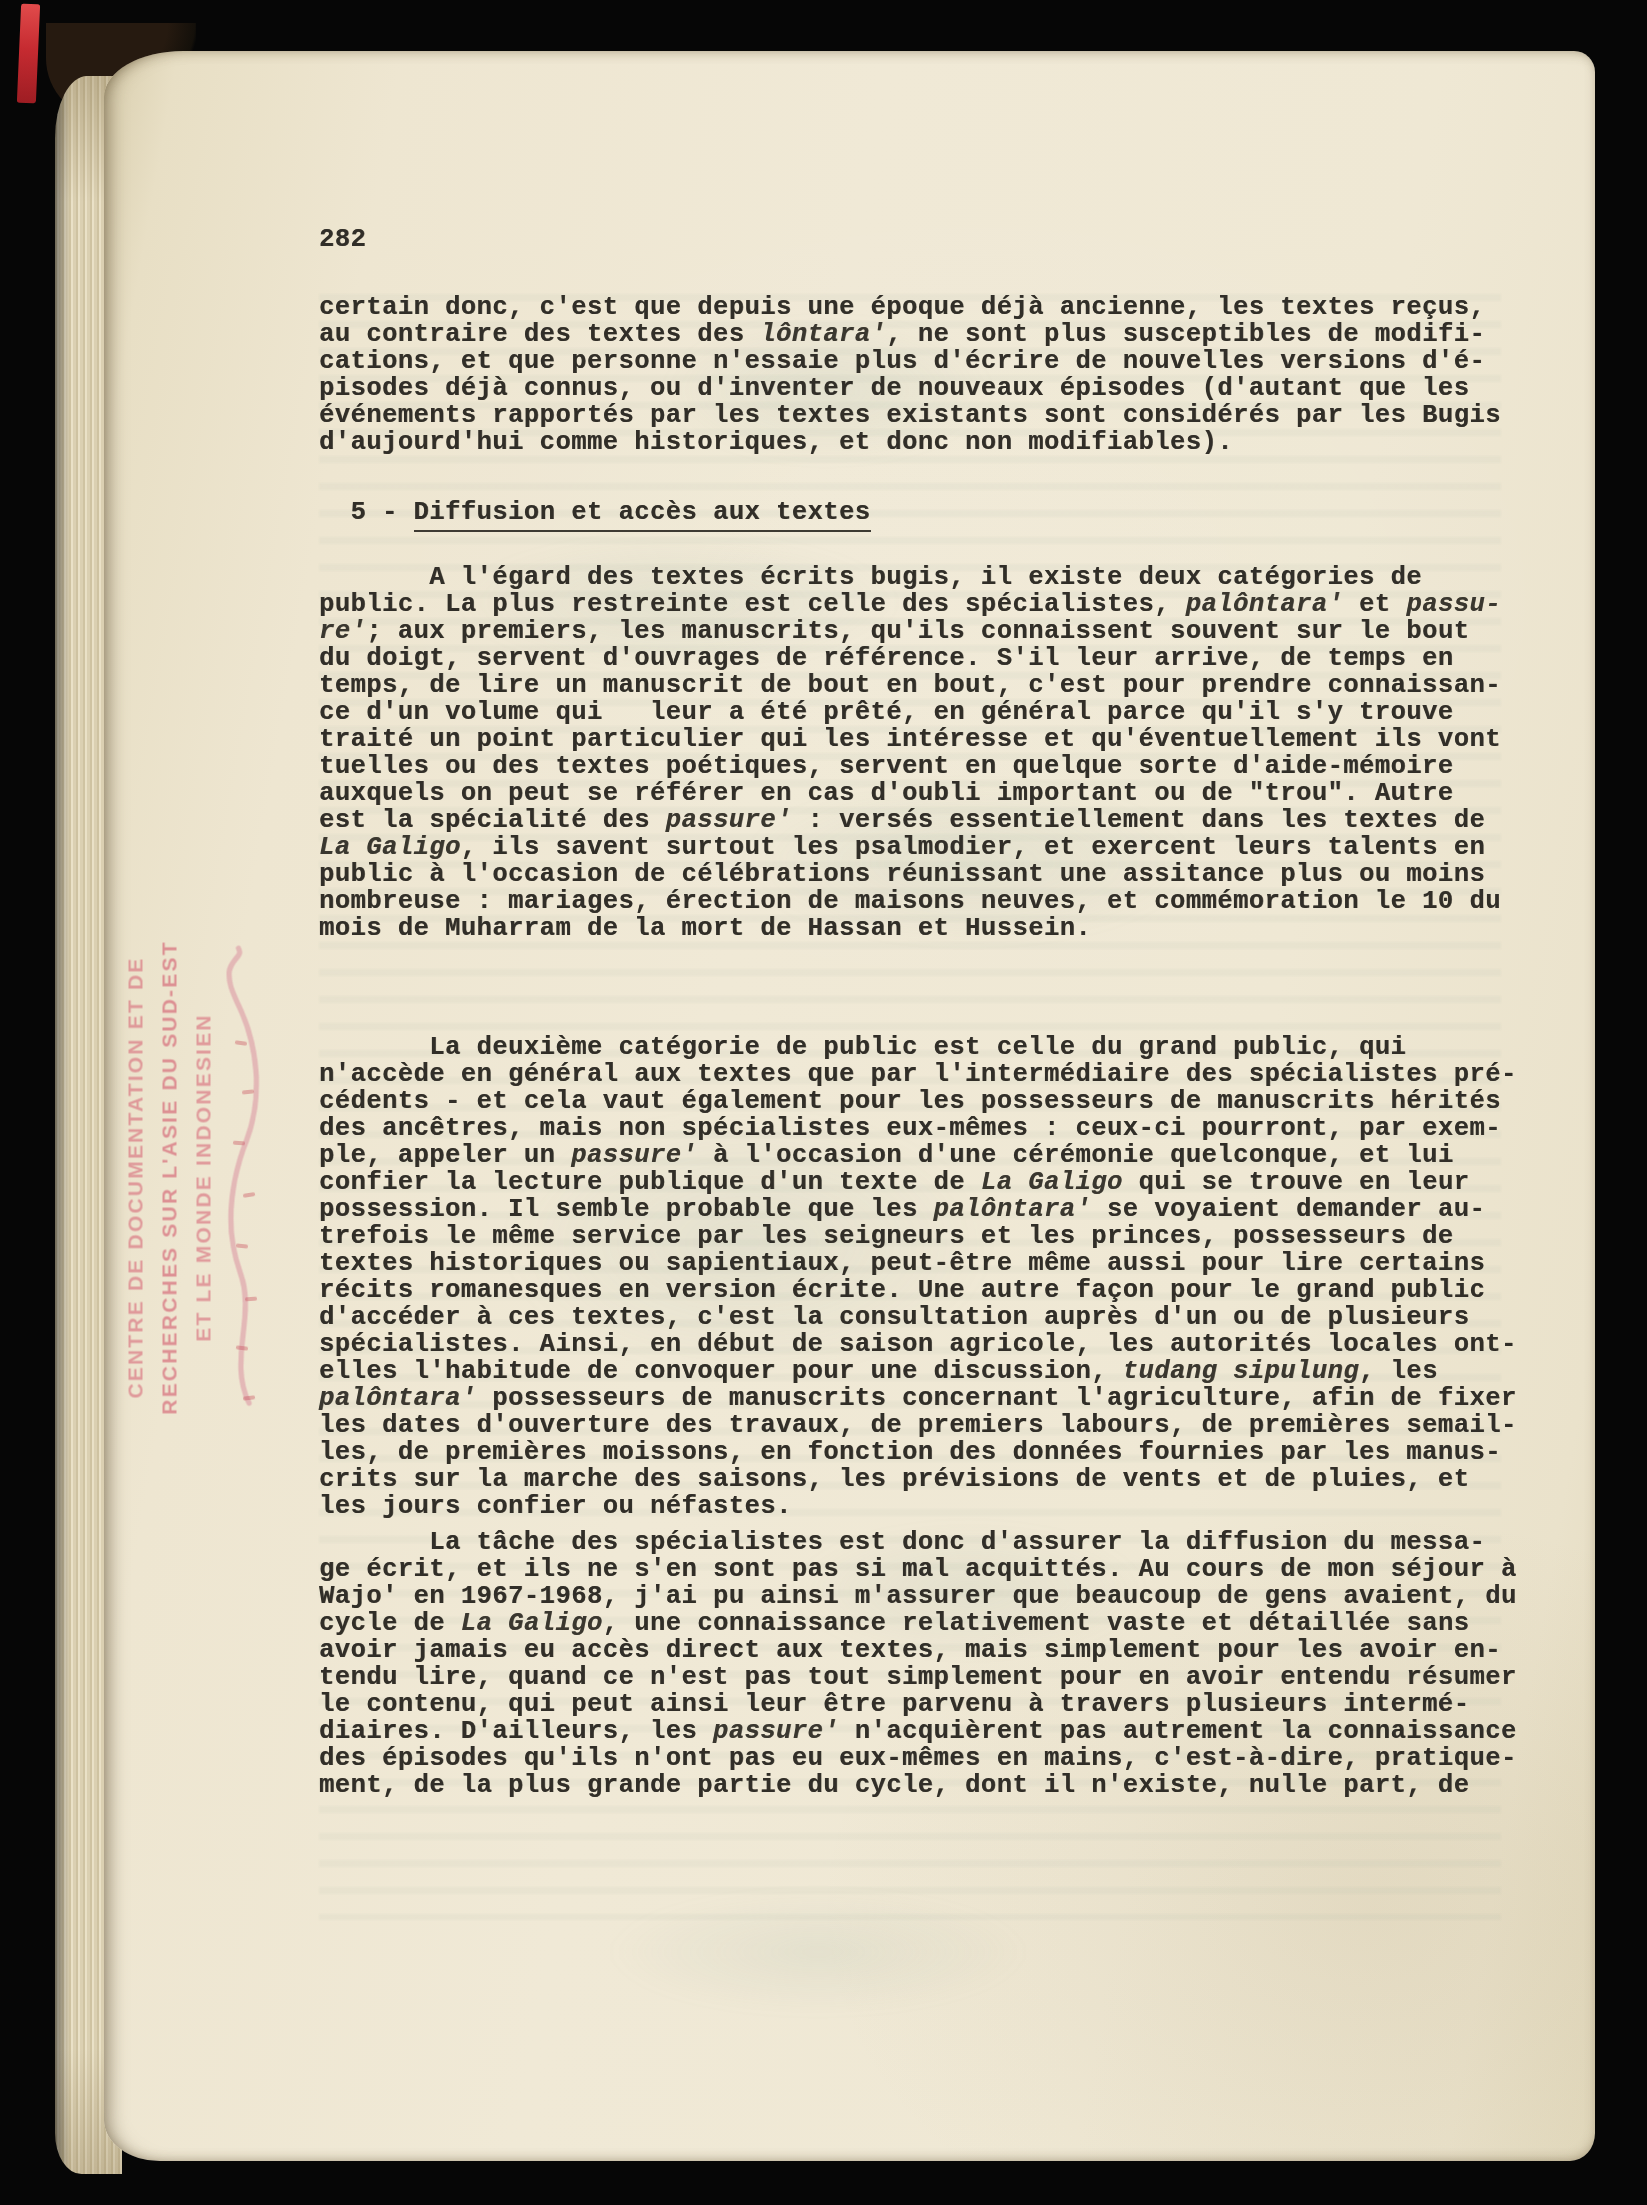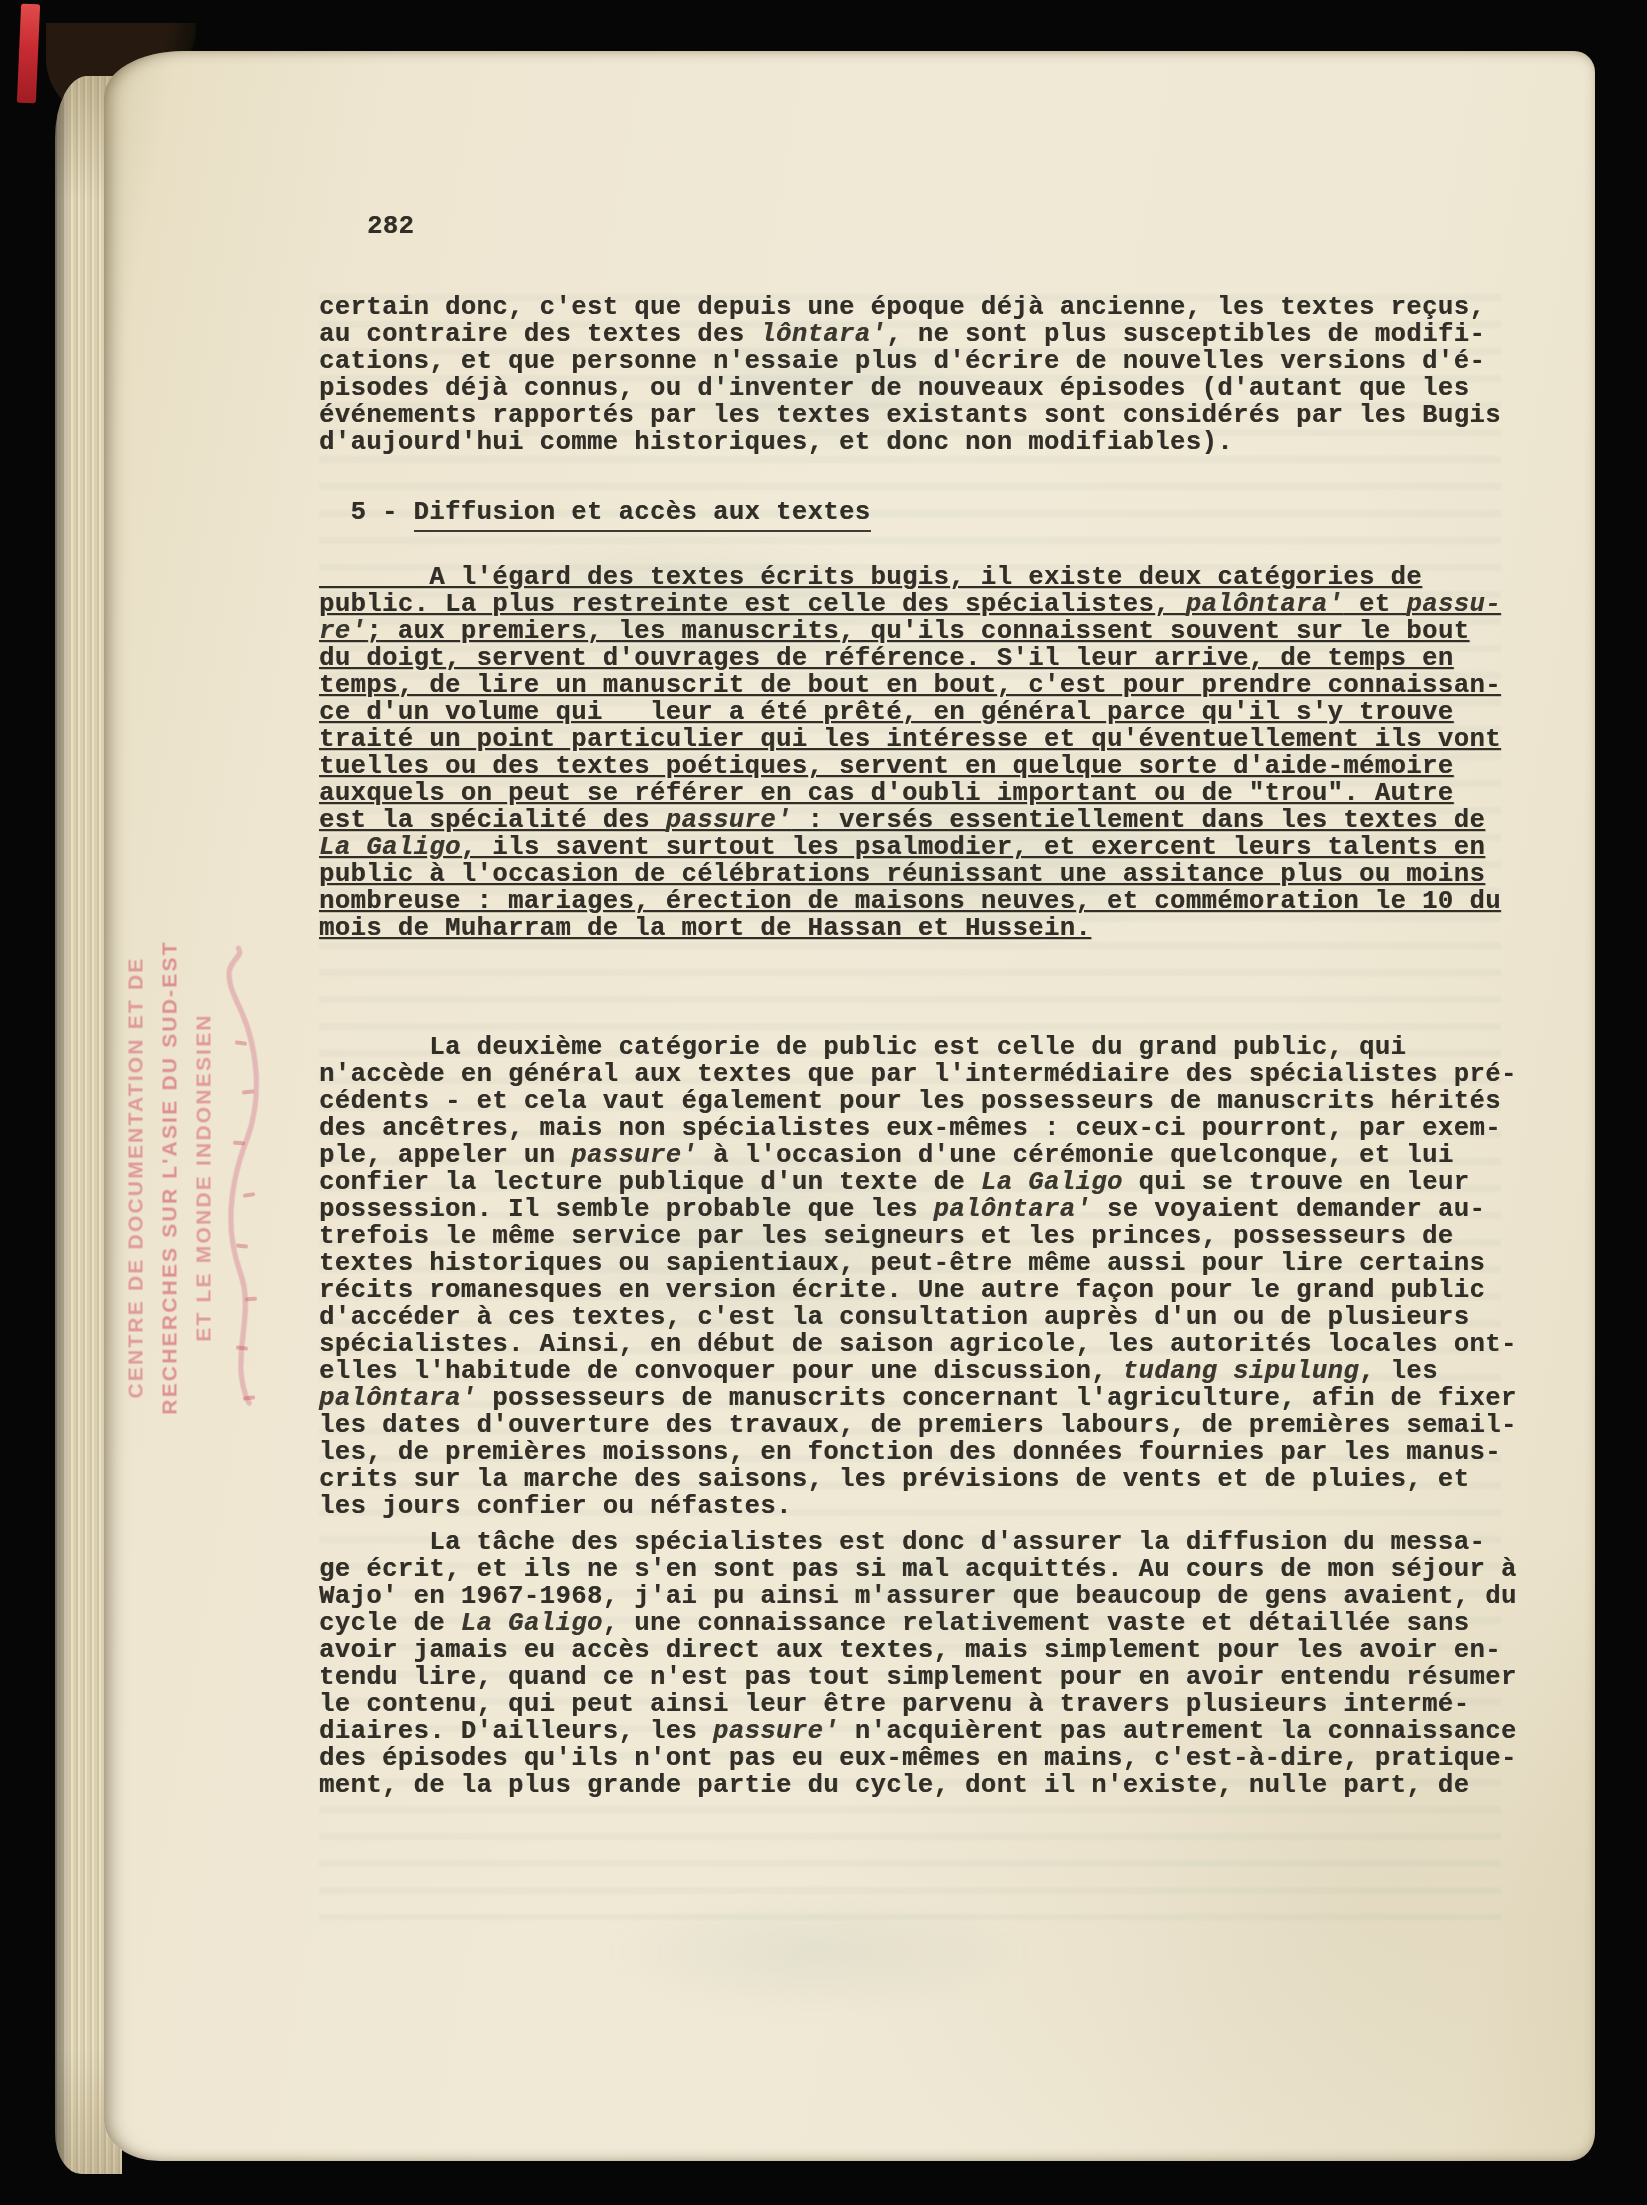--- a/index.html
+++ b/index.html
@@ -51,21 +51,21 @@
     background:radial-gradient(closest-side, rgba(148,170,155,0.13), rgba(148,170,155,0) 72%);}
   
   .tw{
     position:absolute;left:215px;
     font-size:25.6px;font-weight:700;letter-spacing:0.4px;
     color:#312e28;
     text-shadow:0.4px 0.4px 0.5px rgba(52,48,40,0.6);
   }
   .line{white-space:pre;height:27px;line-height:27px;}
   .line i{font-style:italic;font-weight:600;color:#3a372f;}
-  .page-number{top:161px;margin-left:48px;}
+  .page-number{top:174px;}
   .heading{top:448px;white-space:pre;line-height:27px;}
   .heading .u{border-bottom:2.6px solid rgba(47,43,37,0.92);padding-bottom:2.6px;}
   
   .stamp{
     position:absolute;left:-197px;top:1047px;width:582px;height:159px;
     transform:rotate(-90deg);
     font-family:"Liberation Sans", sans-serif;
     text-align:center;
     filter:blur(0.4px);
   }
@@ -120,21 +120,21 @@
       <div class="line"><span>certain donc, c'est que depuis une époque déjà ancienne, les textes reçus,</span></div>
       <div class="line"><span>au contraire des textes des </span><i>lôntara'</i><span>, ne sont plus susceptibles de modifi-</span></div>
       <div class="line"><span>cations, et que personne n'essaie plus d'écrire de nouvelles versions d'é-</span></div>
       <div class="line"><span>pisodes déjà connus, ou d'inventer de nouveaux épisodes (d'autant que les</span></div>
       <div class="line"><span>événements rapportés par les textes existants sont considérés par les Bugis</span></div>
       <div class="line"><span>d'aujourd'hui comme historiques, et donc non modifiables).</span></div>
     </div>
 
   <div class="tw heading"><span>  5 - </span><span class="u">Diffusion et accès aux textes</span></div>
 
-  <div class="tw para" style="top:513px;text-decoration:underline;">
+  <div class="tw para" style="top:513px;">
       <div class="line"><span>       A l'égard des textes écrits bugis, il existe deux catégories de</span></div>
       <div class="line"><span>public. La plus restreinte est celle des spécialistes, </span><i>palôntara'</i><span> et </span><i>passu-</i></div>
       <div class="line"><i>re'</i><span>; aux premiers, les manuscrits, qu'ils connaissent souvent sur le bout</span></div>
       <div class="line"><span>du doigt, servent d'ouvrages de référence. S'il leur arrive, de temps en</span></div>
       <div class="line"><span>temps, de lire un manuscrit de bout en bout, c'est pour prendre connaissan-</span></div>
       <div class="line"><span>ce d'un volume qui   leur a été prêté, en général parce qu'il s'y trouve</span></div>
       <div class="line"><span>traité un point particulier qui les intéresse et qu'éventuellement ils vont</span></div>
       <div class="line"><span>tuelles ou des textes poétiques, servent en quelque sorte d'aide-mémoire</span></div>
       <div class="line"><span>auxquels on peut se référer en cas d'oubli important ou de "trou". Autre</span></div>
       <div class="line"><span>est la spécialité des </span><i>passure'</i><span> : versés essentiellement dans les textes de</span></div>

